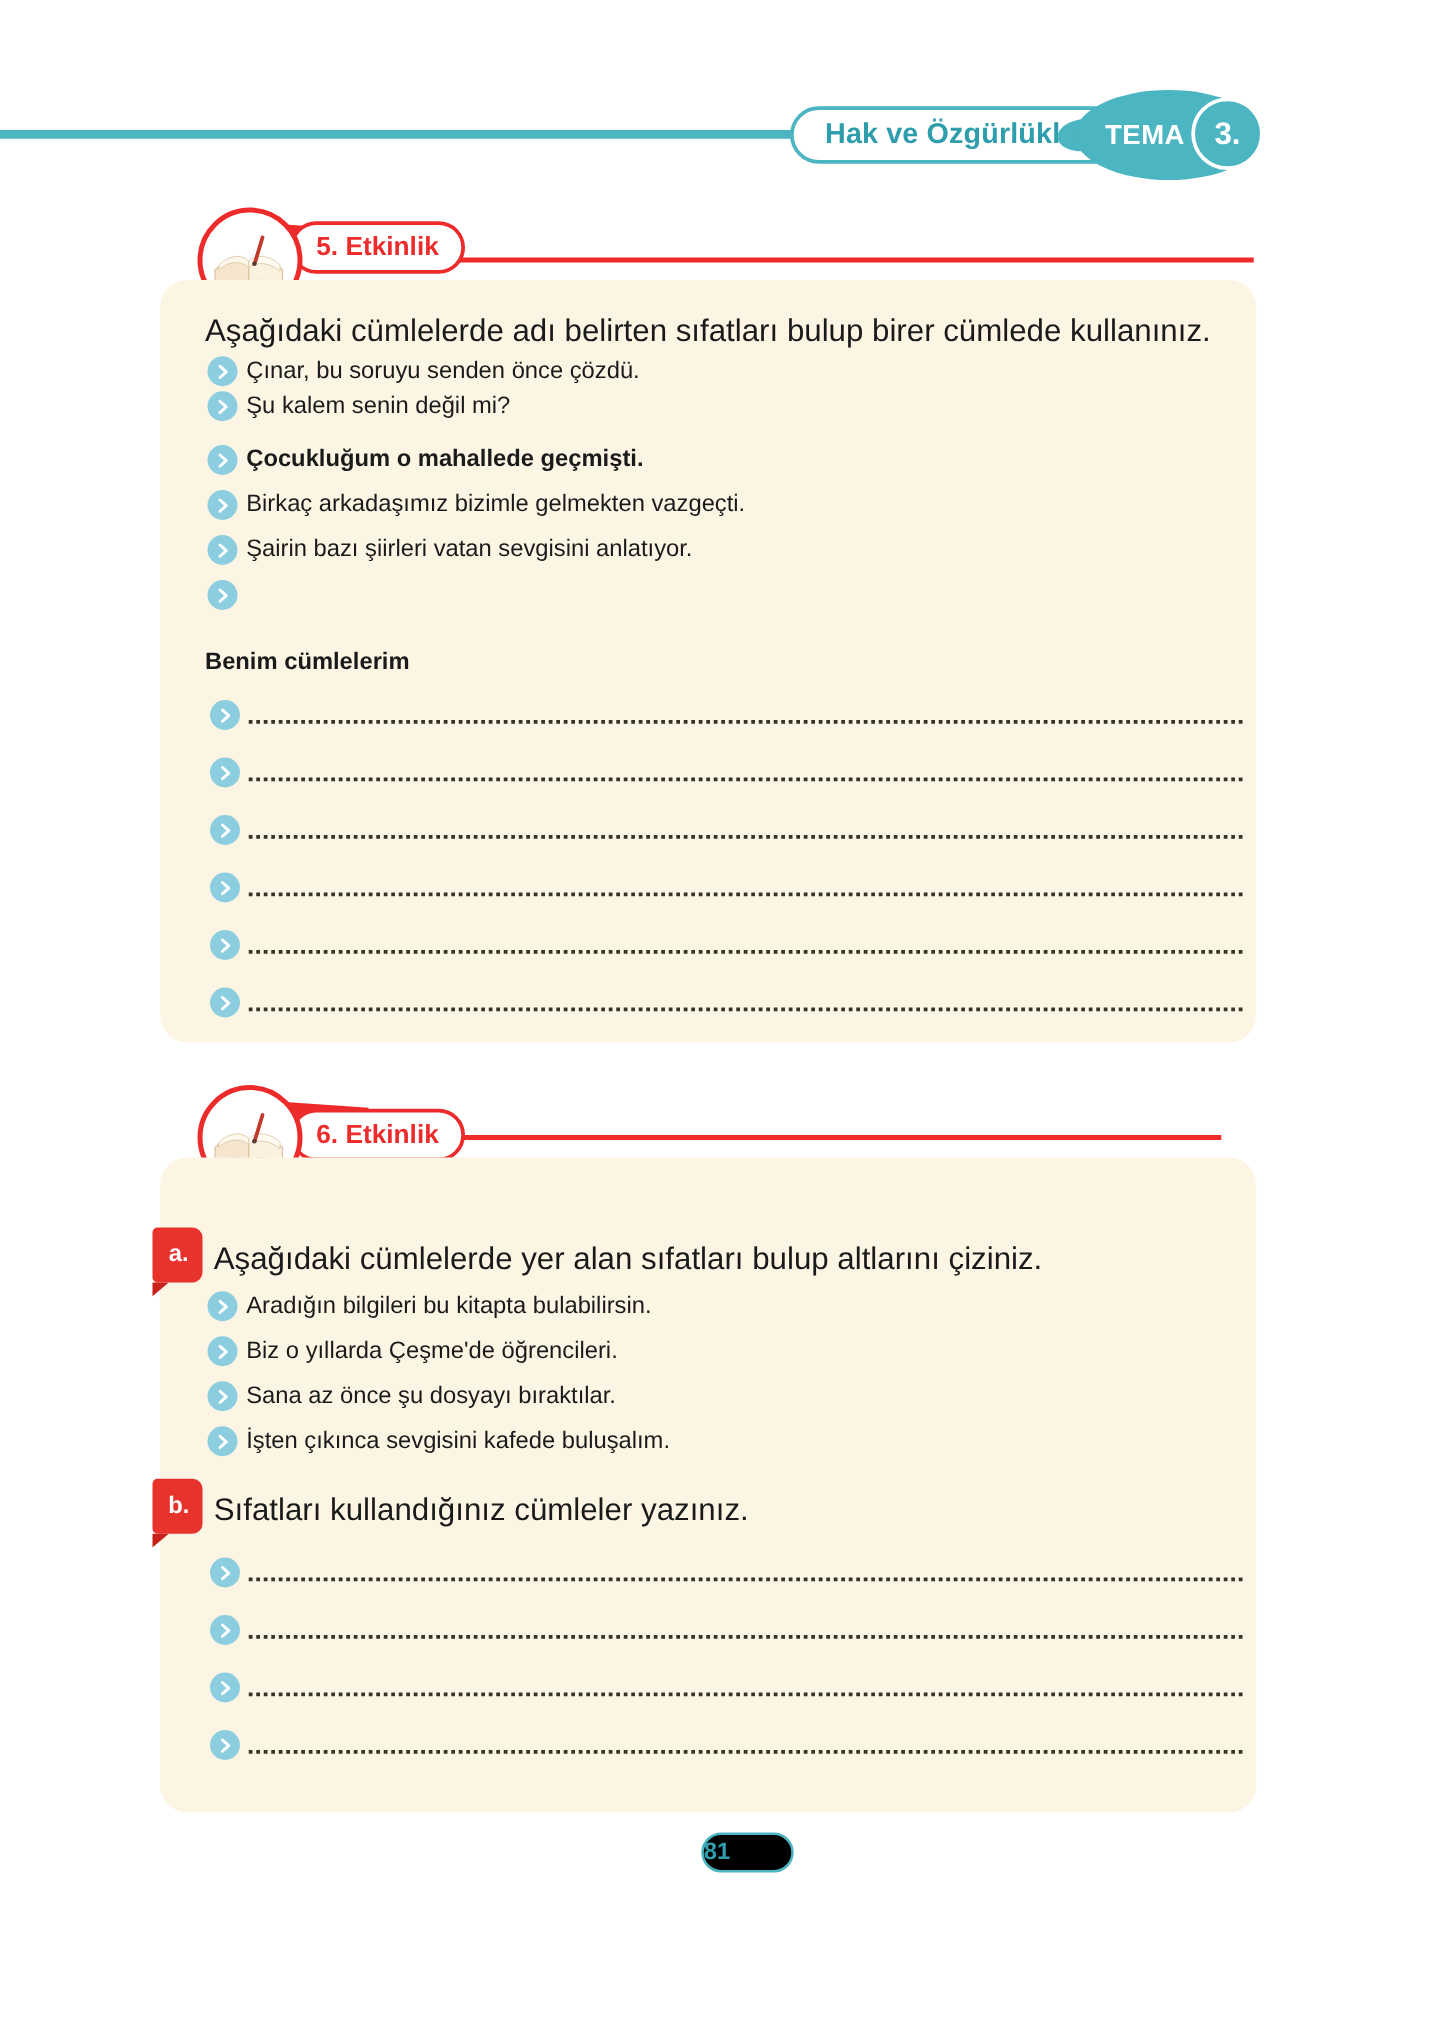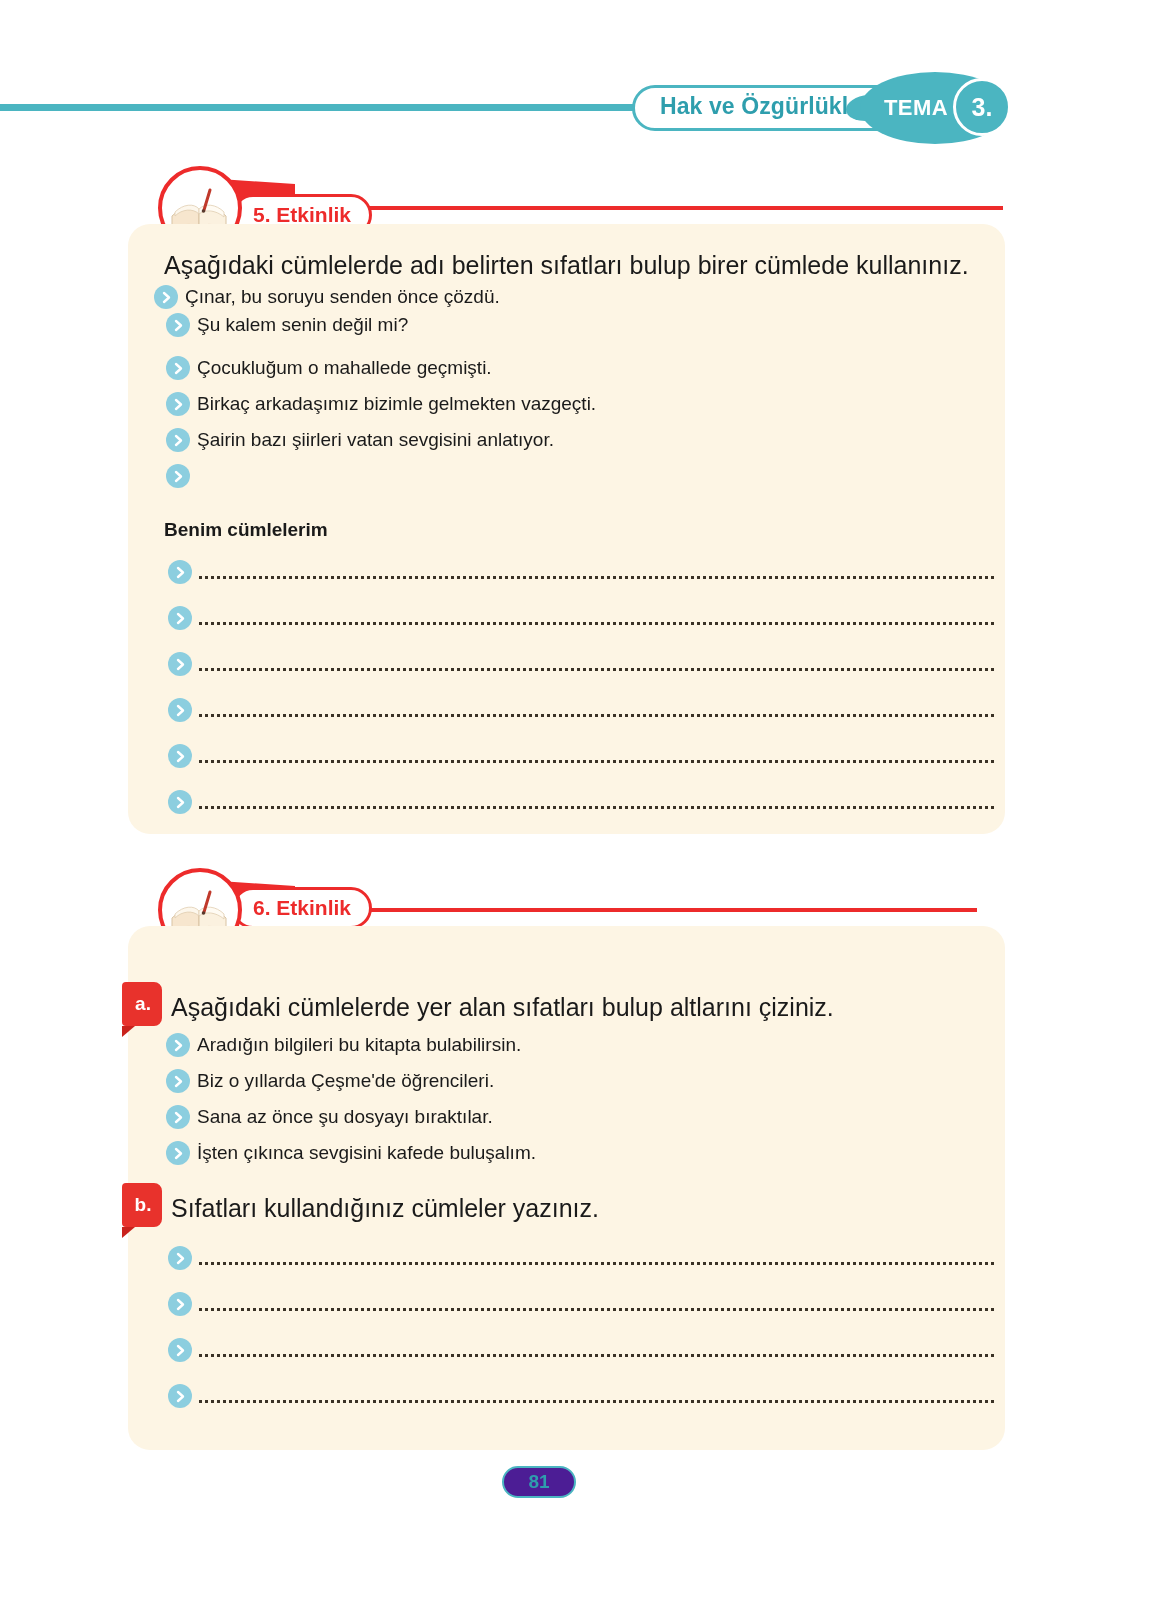--- a/index.html
+++ b/index.html
@@ -224,31 +224,30 @@
     position: relative;
     z-index: 2;
     font-size: 19px;
     font-weight: bold;
     color: #ffffff;
   }
 
   
   .pagenum {
     position: absolute;
-    left: 502px;
+    left: 561px;
     top: 1466px;
     width: 74px;
     height: 32px;
     border: 2px solid #4BB5C1;
     border-radius: 16px;
-    background: #4c1d95;
+    background: #000000;
     box-sizing: border-box;
     display: flex;
     align-items: center;
-    justify-content: center;
   }
   .pagenum span {
     font-size: 19px;
     font-weight: bold;
     color: #2E9EAD;
   }
 </style>
 </head>
 <body>
 
@@ -257,56 +256,56 @@
 <div class="header-title">Hak ve Özgürlükler</div>
 <div class="header-blob-tail"></div>
 <div class="header-blob"></div>
 <div class="header-tema">TEMA</div>
 <div class="header-num-circle">
   <span>3.</span>
 </div>
 
 <div class="act-redline" style="left:340px; top:206px; width:663px;"></div>
 <div class="act-flag" style="left:205px; top:178px;"></div>
-<div class="act-tab" style="left:232px; top:194px;text-align:center;">
+<div class="act-tab" style="left:232px; top:177px;text-align:center;">
   <span>5. Etkinlik</span>
 </div>
 <div class="act-circle" style="left:158px; top:166px;">
   <svg width="76" height="76" viewBox="0 0 76 76">
     <path d="M10 46 C18 38, 30 36, 37 42 L37 58 C30 52, 18 54, 10 60 Z" fill="#F7E6CE" stroke="#D9C3A2" stroke-width="1"></path>
     <path d="M37 42 C44 36, 56 38, 64 46 L64 60 C56 54, 44 52, 37 58 Z" fill="#FBF1DF" stroke="#D9C3A2" stroke-width="1"></path>
     <path d="M13 42 C21 34, 32 33, 37 39 L37 44 C31 38, 20 39, 13 46 Z" fill="#FDF7EC" stroke="#E0CDB0" stroke-width="0.8"></path>
     <path d="M37 39 C43 33, 54 34, 62 42 L62 47 C54 40, 43 39, 37 44 Z" fill="#FFFBF3" stroke="#E0CDB0" stroke-width="0.8"></path>
     <line x1="48" y1="20" x2="42" y2="40" stroke="#C0392B" stroke-width="3" stroke-linecap="round"></line>
     <circle cx="41.5" cy="41" r="1.8" fill="#5A3A2E"></circle>
     <ellipse cx="38" cy="64" rx="26" ry="3" fill="#E6E0D5" opacity="0.55"></ellipse>
   </svg>
 </div>
 
 <div class="cream-box" style="left:128px; top:224px; width:877px; height:610px;"></div>
 
 <div class="prompt" style="left:164px; top:251px;">Aşağıdaki cümlelerde adı belirten sıfatları bulup birer cümlede kullanınız.</div>
 
-<div class="bullet-row" style="left:154px; top:285px;align-items:center;">
+<div class="bullet-row" style="left:166px; top:285px;align-items:center;">
   <span class="bullet">
     <svg width="11" height="13" viewBox="0 0 11 13">
         <path d="M3 2 L8 6.5 L3 11" fill="none" stroke="#fff" stroke-width="2.4" stroke-linecap="round" stroke-linejoin="round"></path>
       </svg>
   </span>
   <span class="bullet-text">Çınar, bu soruyu senden önce çözdü.</span>
 </div>
 <div class="bullet-row" style="left:166px; top:313px;">
   <span class="bullet">
     <svg width="11" height="13" viewBox="0 0 11 13">
         <path d="M3 2 L8 6.5 L3 11" fill="none" stroke="#fff" stroke-width="2.4" stroke-linecap="round" stroke-linejoin="round"></path>
       </svg>
   </span>
   <span class="bullet-text">Şu kalem senin değil mi?</span>
 </div>
-<div class="bullet-row" style="left:166px; top:356px;">
+<div class="bullet-row" style="left:166px; top:356px;font-weight:bold;">
   <span class="bullet">
     <svg width="11" height="13" viewBox="0 0 11 13">
         <path d="M3 2 L8 6.5 L3 11" fill="none" stroke="#fff" stroke-width="2.4" stroke-linecap="round" stroke-linejoin="round"></path>
       </svg>
   </span>
   <span class="bullet-text">Çocukluğum o mahallede geçmişti.</span>
 </div>
 <div class="bullet-row" style="left:166px; top:392px;">
   <span class="bullet">
     <svg width="11" height="13" viewBox="0 0 11 13">

